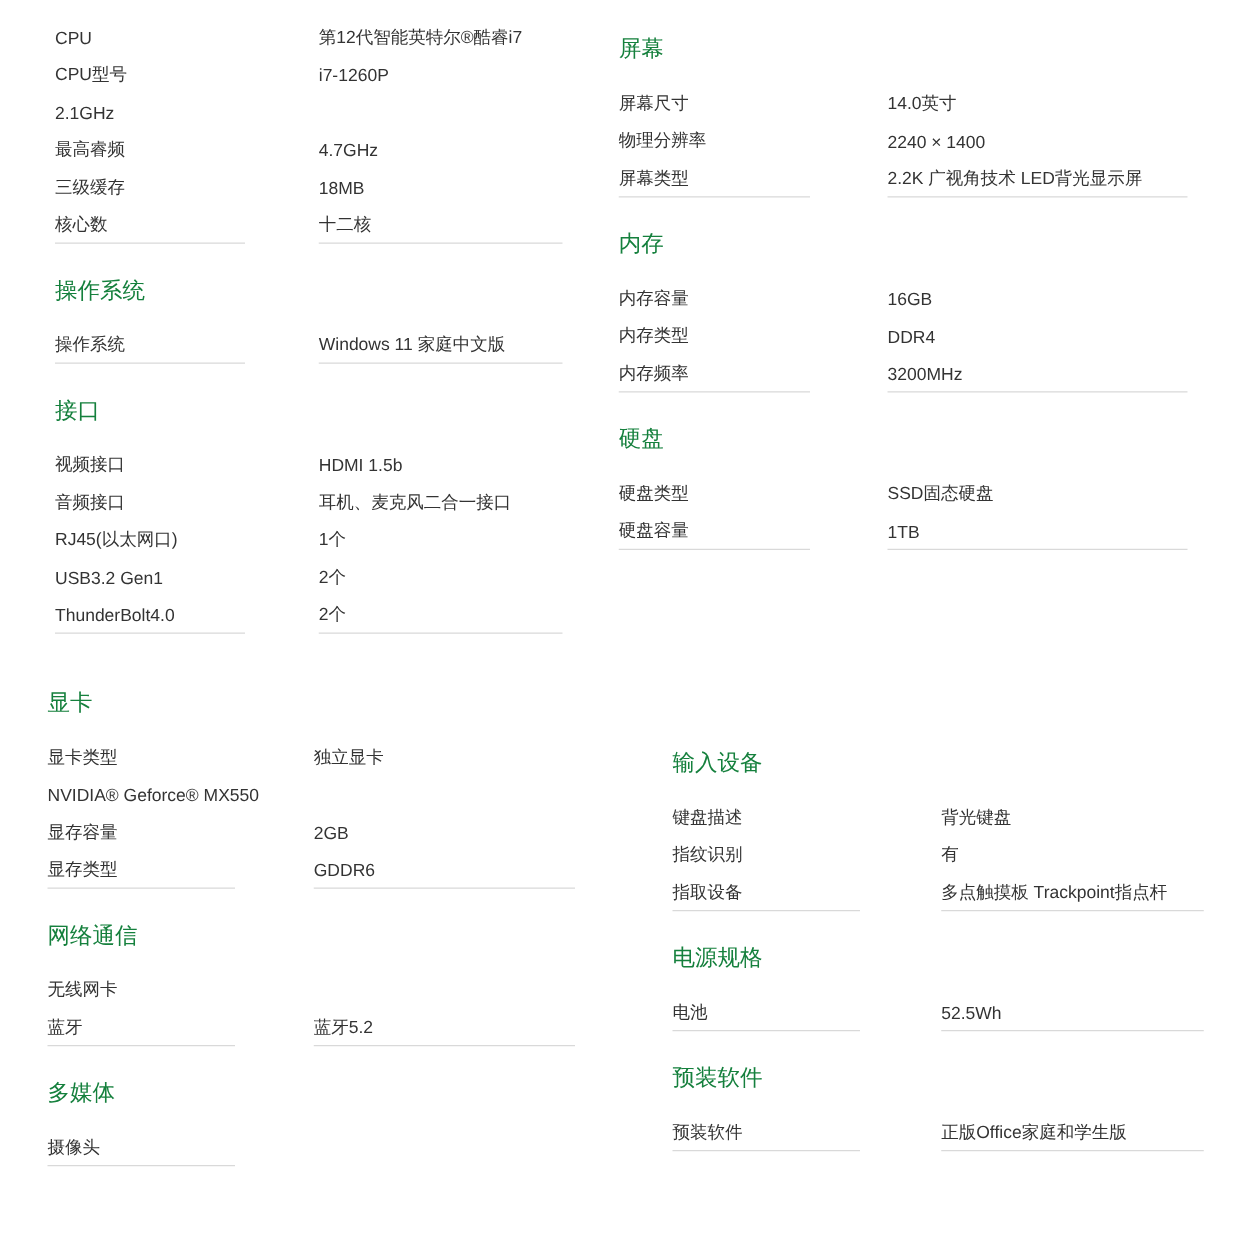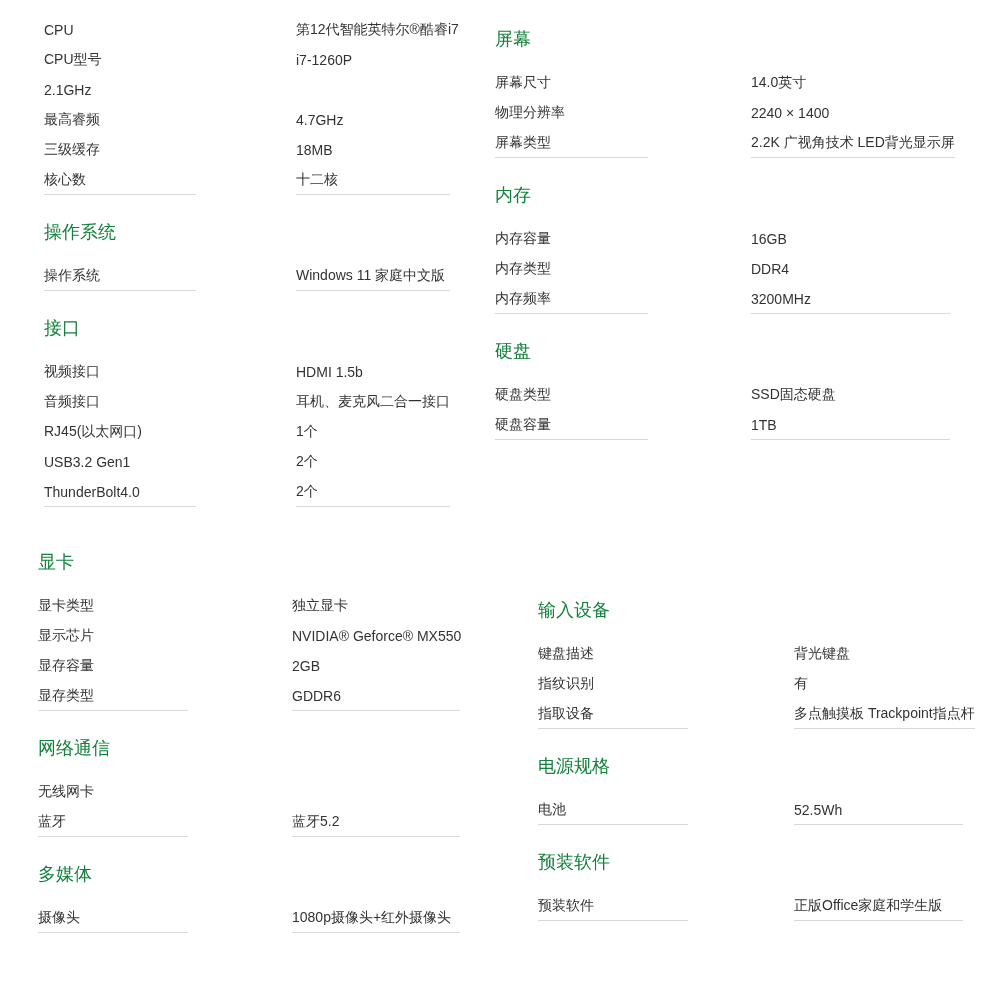--- a/index.html
+++ b/index.html
@@ -29,21 +29,20 @@
     line-height: 26px;
     margin: 24px 0 16px 0;
     white-space: nowrap;
   }
   .spec-section:first-child .section-title { margin-top: 0; }
 
   .spec-row {
     display: flex;
     height: 30px;
     align-items: stretch;
-    gap: 41px;
   }
   .spec-label, .spec-value {
     display: flex;
     align-items: center;
     font-size: 14px;
     color: #333333;
     white-space: nowrap;
     overflow: visible;
   }
   .spec-label {
@@ -119,21 +118,20 @@
       </section>
     </div>
   <div class="block block-left-lower">
       <section class="spec-section">
         <h2 class="section-title">显卡</h2>
         <div class="spec-row">
           <span class="spec-label">显卡类型</span>
           <span class="spec-value">独立显卡</span>
         </div>
         <div class="spec-row">
-          <span class="spec-label">显示芯片</span>
           <span class="spec-value">NVIDIA® Geforce® MX550</span>
         </div>
         <div class="spec-row">
           <span class="spec-label">显存容量</span>
           <span class="spec-value">2GB</span>
         </div>
         <div class="spec-row">
           <span class="spec-label">显存类型</span>
           <span class="spec-value">GDDR6</span>
         </div>
@@ -145,21 +143,20 @@
         </div>
         <div class="spec-row">
           <span class="spec-label">蓝牙</span>
           <span class="spec-value">蓝牙5.2</span>
         </div>
       </section>
       <section class="spec-section">
         <h2 class="section-title">多媒体</h2>
         <div class="spec-row">
           <span class="spec-label">摄像头</span>
-          <span class="spec-value">1080p摄像头+红外摄像头</span>
         </div>
       </section>
     </div>
   <div class="block block-right-upper">
       <section class="spec-section">
         <h2 class="section-title">屏幕</h2>
         <div class="spec-row">
           <span class="spec-label">屏幕尺寸</span>
           <span class="spec-value">14.0英寸</span>
         </div>

